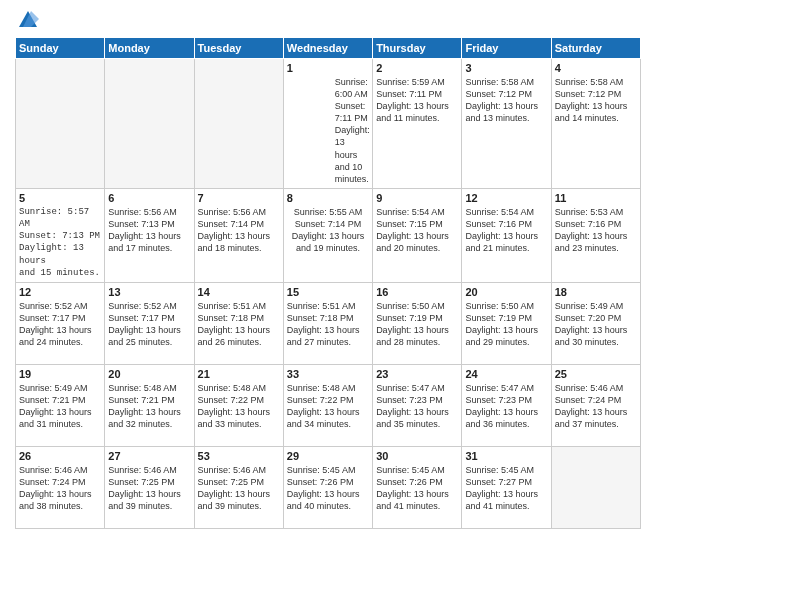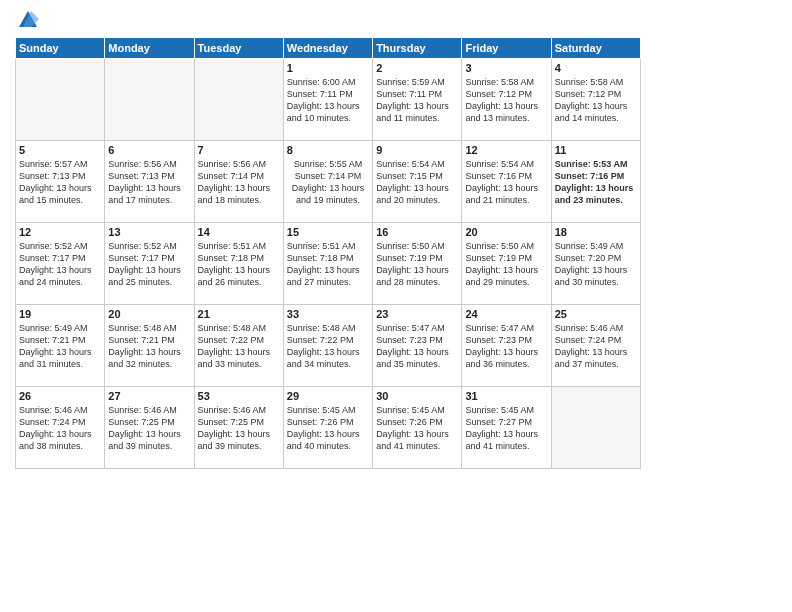--- a/index.html
+++ b/index.html
@@ -131,21 +131,21 @@
           <th>Saturday</th>
         </tr>
     </thead>
     <tbody id="calendar-body">
     <tr>
           <td class="empty"></td>
           <td class="empty"></td>
           <td class="empty"></td>
           <td>
             <span class="day-number">1</span>
-            <div class="day-info" style="white-space: pre-line;">Sunrise: 6:00 AM
+            <div class="day-info" style="white-space: pre-line; margin-left: 48px;">Sunrise: 6:00 AM
 Sunset: 7:11 PM
 Daylight: 13 hours
 and 10 minutes.</div>
           </td>
           <td>
             <span class="day-number">2</span>
             <div class="day-info" style="white-space: pre-line;">Sunrise: 5:59 AM
 Sunset: 7:11 PM
 Daylight: 13 hours
 and 11 minutes.</div>
@@ -161,21 +161,21 @@
             <span class="day-number">4</span>
             <div class="day-info" style="white-space: pre-line;">Sunrise: 5:58 AM
 Sunset: 7:12 PM
 Daylight: 13 hours
 and 14 minutes.</div>
           </td>
         </tr>
         <tr>
           <td>
             <span class="day-number">5</span>
-            <div class="day-info" style="white-space: pre-line;">Sunrise: 5:57 AM
+            <div class="day-info" style="white-space: pre-line; font-family: Liberation Mono, monospace;">Sunrise: 5:57 AM
 Sunset: 7:13 PM
 Daylight: 13 hours
 and 15 minutes.</div>
           </td>
           <td>
             <span class="day-number">6</span>
             <div class="day-info" style="white-space: pre-line;">Sunrise: 5:56 AM
 Sunset: 7:13 PM
 Daylight: 13 hours
 and 17 minutes.</div>
@@ -203,21 +203,21 @@
           </td>
           <td>
             <span class="day-number">12</span>
             <div class="day-info" style="white-space: pre-line;">Sunrise: 5:54 AM
 Sunset: 7:16 PM
 Daylight: 13 hours
 and 21 minutes.</div>
           </td>
           <td>
             <span class="day-number">11</span>
-            <div class="day-info" style="white-space: pre-line; font-weight: bold;">Sunrise: 5:53 AM
+            <div class="day-info" style="white-space: pre-line;">Sunrise: 5:53 AM
 Sunset: 7:16 PM
 Daylight: 13 hours
 and 23 minutes.</div>
           </td>
         </tr>
         <tr>
           <td>
             <span class="day-number">12</span>
             <div class="day-info" style="white-space: pre-line;">Sunrise: 5:52 AM
 Sunset: 7:17 PM

